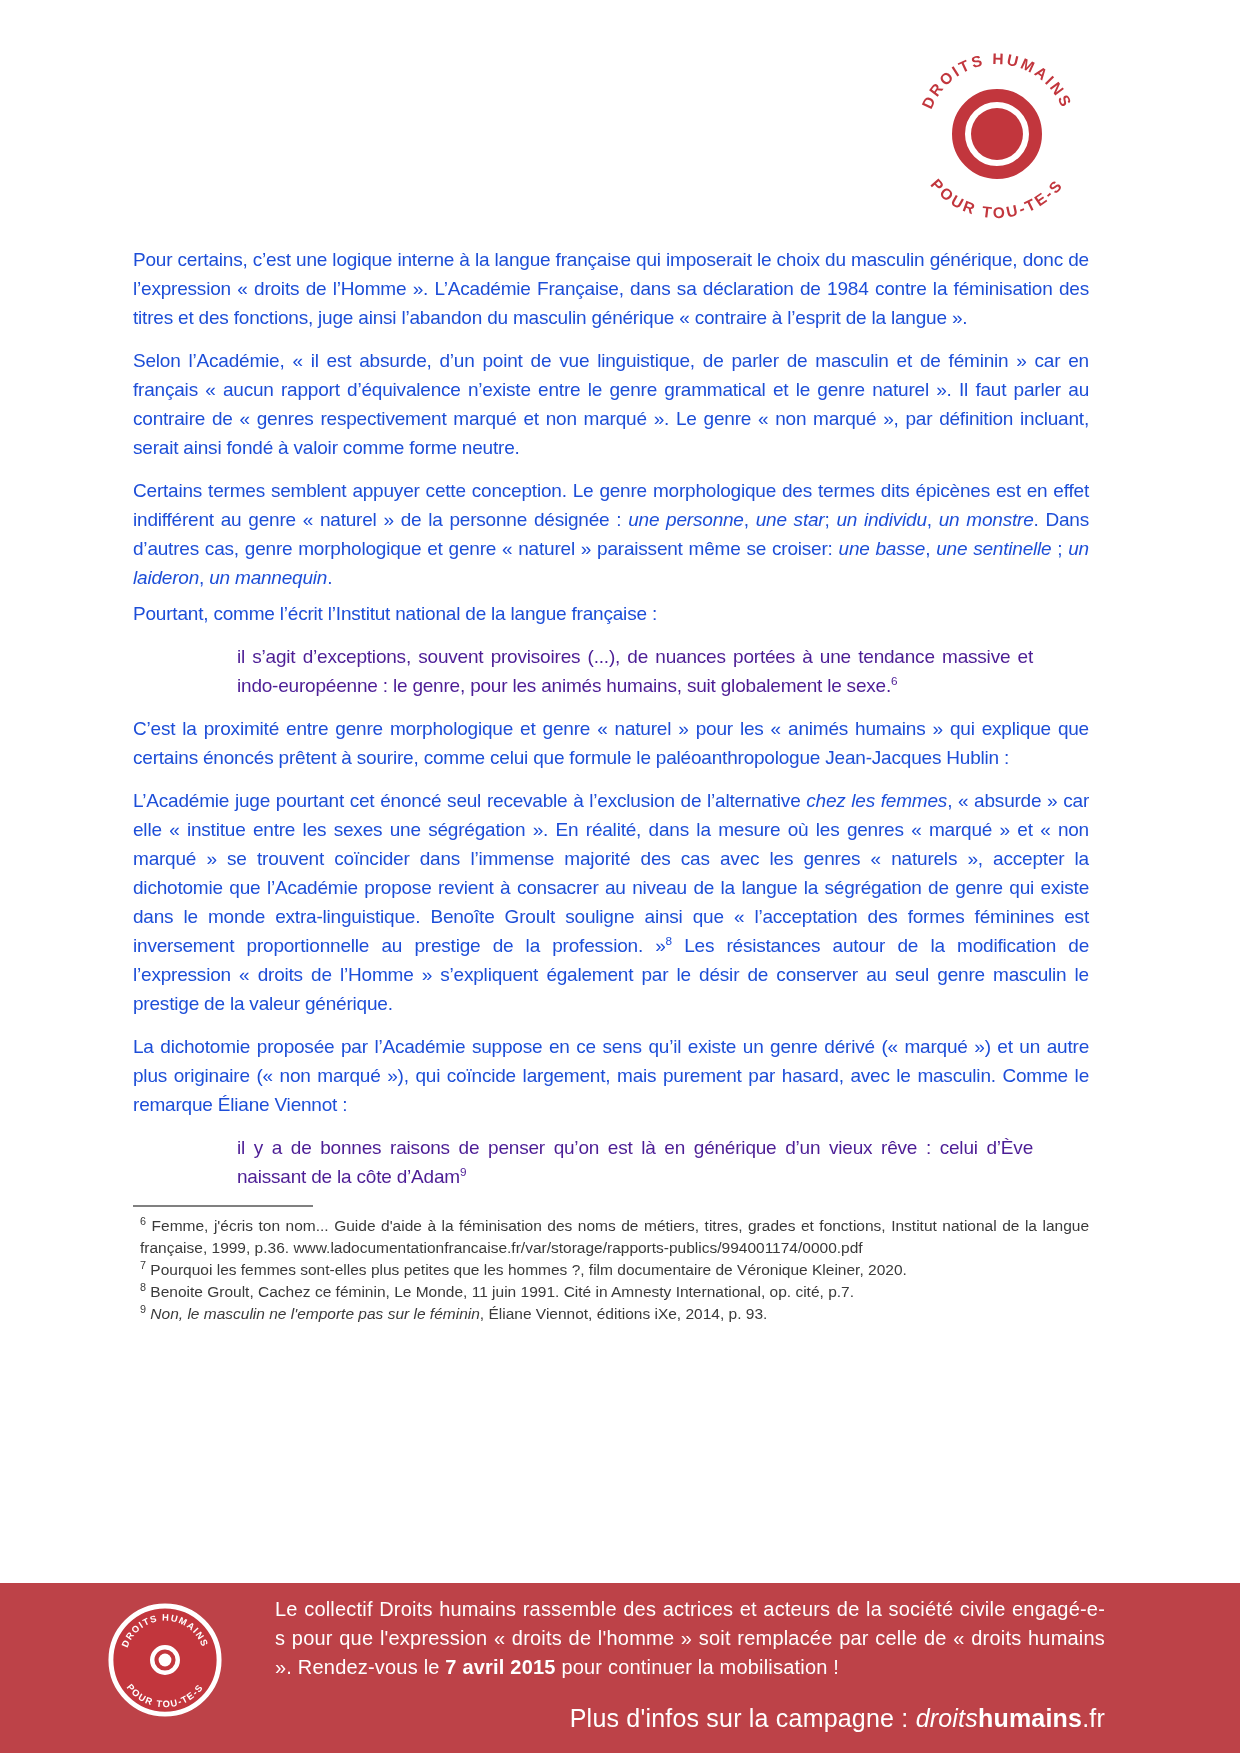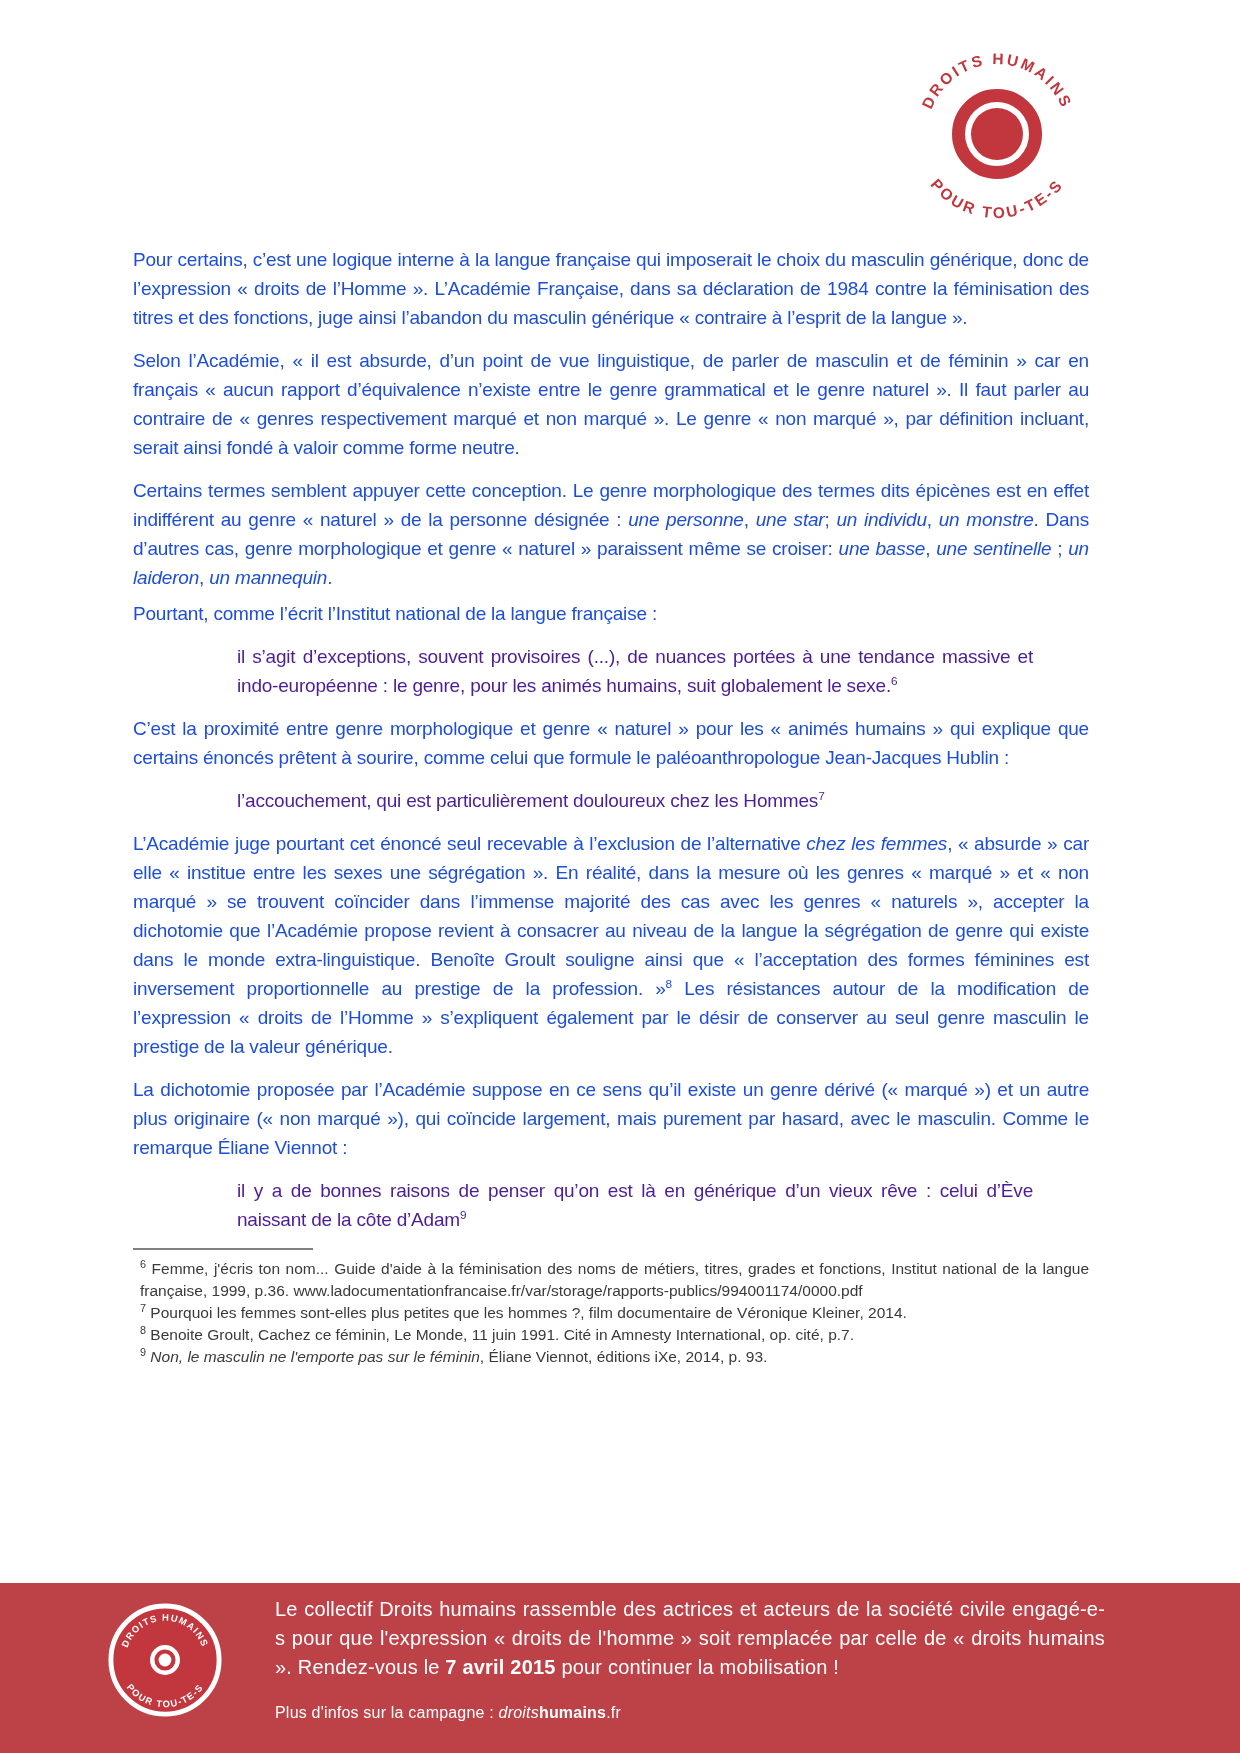--- a/index.html
+++ b/index.html
@@ -35,21 +35,21 @@
     position:absolute;left:0;bottom:0;width:1240px;height:170px;background:#bd4248;
   }
   .banner-logo{position:absolute;left:106px;top:18px;width:118px;height:118px;}
   .banner-text{
     position:absolute;left:275px;top:12px;width:830px;color:#ffffff;
   }
   .banner-para{
     margin:0;font-size:20px;line-height:29px;text-align:justify;letter-spacing:0.2px;
   }
   .banner-info{
-    margin:22px 0 0 0;font-size:16px;letter-spacing:0.2px;
+    margin:22px 0 0 0;font-size:25px;text-align:right;letter-spacing:0.2px;
   }
   
   .arc-text{font-family:"Liberation Sans",sans-serif;font-weight:bold;}
 </style>
 </head>
 <body>
 
 <div class="page">
 
   <svg class="header-logo" viewBox="0 0 200 200" aria-hidden="true">
@@ -68,30 +68,29 @@
   </svg>
 
   <main class="content">
 
     <p class="para"><span>Pour certains, c’est une logique interne à la langue française qui imposerait le choix du masculin générique, donc de l’expression « droits de l’Homme ». L’Académie Française, dans sa déclaration de 1984 contre la féminisation des titres et des fonctions, juge ainsi l’abandon du masculin générique « contraire à l’esprit de la langue ».</span></p>
     <p class="para"><span>Selon l’Académie, « il est absurde, d’un point de vue linguistique, de parler de masculin et de féminin » car en français « aucun rapport d’équivalence n’existe entre le genre grammatical et le genre naturel ». Il faut parler au contraire de « genres respectivement marqué et non marqué ». Le genre « non marqué », par définition incluant, serait ainsi fondé à valoir comme forme neutre.</span></p>
     <p class="para tight"><span>Certains termes semblent appuyer cette conception. Le genre morphologique des termes dits épicènes est en effet indifférent au genre « naturel » de la personne désignée : </span><span style="font-style: italic;">une personne</span><span>, </span><span style="font-style: italic;">une star</span><span>; </span><span style="font-style: italic;">un individu</span><span>, </span><span style="font-style: italic;">un monstre</span><span>. Dans d’autres cas, genre morphologique et genre « naturel » paraissent même se croiser: </span><span style="font-style: italic;">une basse</span><span>, </span><span style="font-style: italic;">une sentinelle</span><span> ; </span><span style="font-style: italic;">un laideron</span><span>, </span><span style="font-style: italic;">un mannequin</span><span>.</span></p>
     <p class="para"><span>Pourtant, comme l’écrit l’Institut national de la langue française :</span></p>
     <p class="quote"><span>il s’agit d’exceptions, souvent provisoires (...), de nuances portées à une tendance massive et indo-européenne : le genre, pour les animés humains, suit globalement le sexe.</span><sup>6</sup></p>
     <p class="para"><span>C’est la proximité entre genre morphologique et genre « naturel » pour les « animés humains » qui explique que certains énoncés prêtent à sourire, comme celui que formule le paléoanthropologue Jean-Jacques Hublin :</span></p>
-    <p class="quote"><span>l’accouchement, qui est particulièrement douloureux chez les Hommes</span><sup>7</sup></p>
     <p class="para"><span>L’Académie juge pourtant cet énoncé seul recevable à l’exclusion de l’alternative </span><span style="font-style: italic;">chez les femmes</span><span>, « absurde » car elle « institue entre les sexes une ségrégation ». En réalité, dans la mesure où les genres « marqué » et « non marqué » se trouvent coïncider dans l’immense majorité des cas avec les genres « naturels », accepter la dichotomie que l’Académie propose revient à consacrer au niveau de la langue la ségrégation de genre qui existe dans le monde extra-linguistique. Benoîte Groult souligne ainsi que « l’acceptation des formes féminines est inversement proportionnelle au prestige de la profession. »</span><sup>8</sup><span> Les résistances autour de la modification de l’expression « droits de l’Homme » s’expliquent également par le désir de conserver au seul genre masculin le prestige de la valeur générique.</span></p>
     <p class="para"><span>La dichotomie proposée par l’Académie suppose en ce sens qu’il existe un genre dérivé (« marqué ») et un autre plus originaire (« non marqué »), qui coïncide largement, mais purement par hasard, avec le masculin. Comme le remarque Éliane Viennot :</span></p>
     <p class="quote"><span>il y a de bonnes raisons de penser qu’on est là en générique d’un vieux rêve : celui d’Ève naissant de la côte d’Adam</span><sup>9</sup></p>
 
     <div class="fn-divider"></div>
 
     <div class="footnotes">
       <p class="fn"><sup>6</sup> <span><span>Femme, j'écris ton nom... Guide d'aide à la féminisation des noms de métiers, titres, grades et fonctions, Institut national de la langue française, 1999, p.36. www.ladocumentationfrancaise.fr/var/storage/rapports-publics/994001174/0000.pdf</span></span></p>
-      <p class="fn"><sup>7</sup> <span><span>Pourquoi les femmes sont-elles plus petites que les hommes ?, film documentaire de Véronique Kleiner, 2014.</span></span></p>
+      <p class="fn"><sup>7</sup> <span><span>Pourquoi les femmes sont-elles plus petites que les hommes ?, film documentaire de Véronique Kleiner, 2020.</span></span></p>
       <p class="fn"><sup>8</sup> <span><span>Benoite Groult, Cachez ce féminin, Le Monde, 11 juin 1991. Cité in Amnesty International, op. cité, p.7.</span></span></p>
       <p class="fn"><sup>9</sup> <span><span style="font-style: italic;">Non, le masculin ne l'emporte pas sur le féminin</span><span>, Éliane Viennot, éditions iXe, 2014, p. 93.</span></span></p>
     </div>
   </main>
 
   <footer class="banner">
     <svg class="banner-logo" viewBox="0 0 120 120" aria-hidden="true">
       <defs>
         <path id="ftr-arc-top" d="M 20.9,68.3 A 40,40 0 1 1 99.1,68.3" fill="none"></path>
         <path id="ftr-arc-bottom" d="M 22.2,89.6 A 48,48 0 0 0 97.8,89.6" fill="none"></path>

